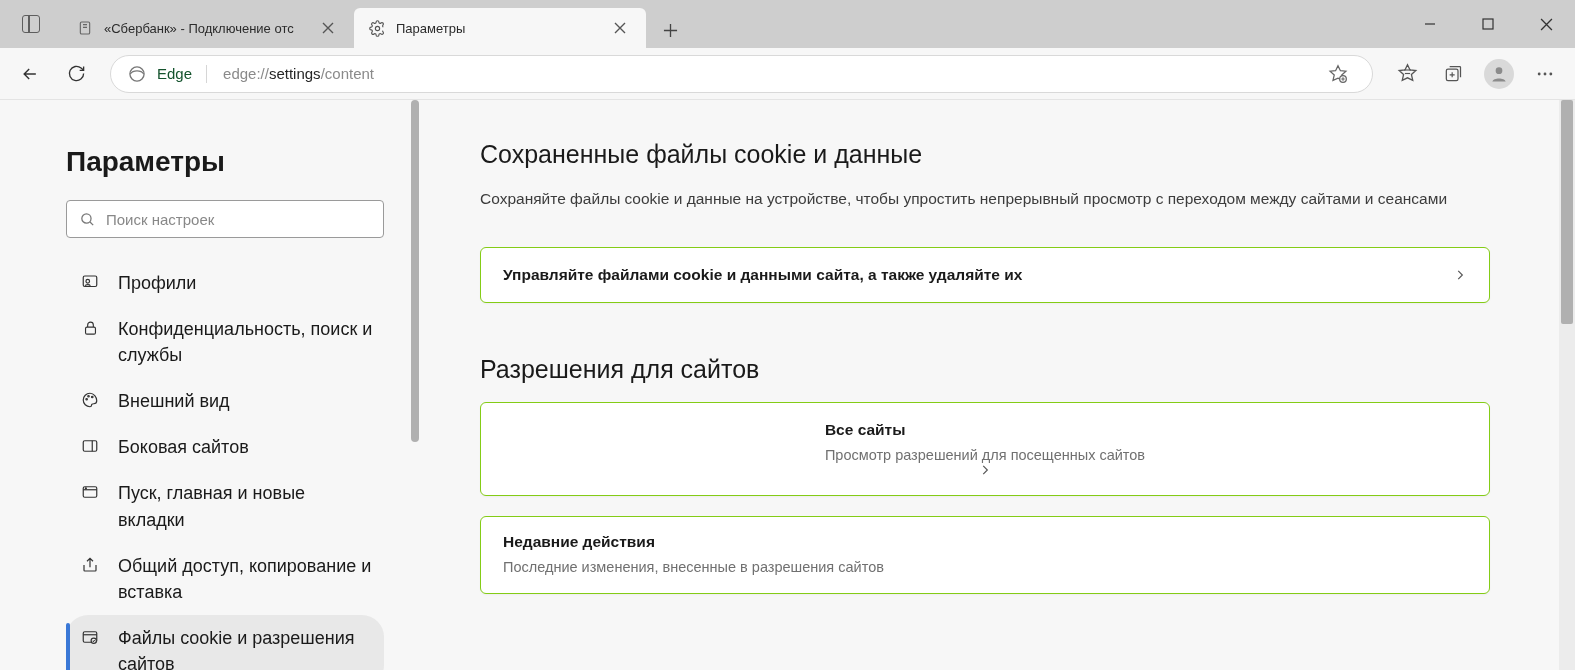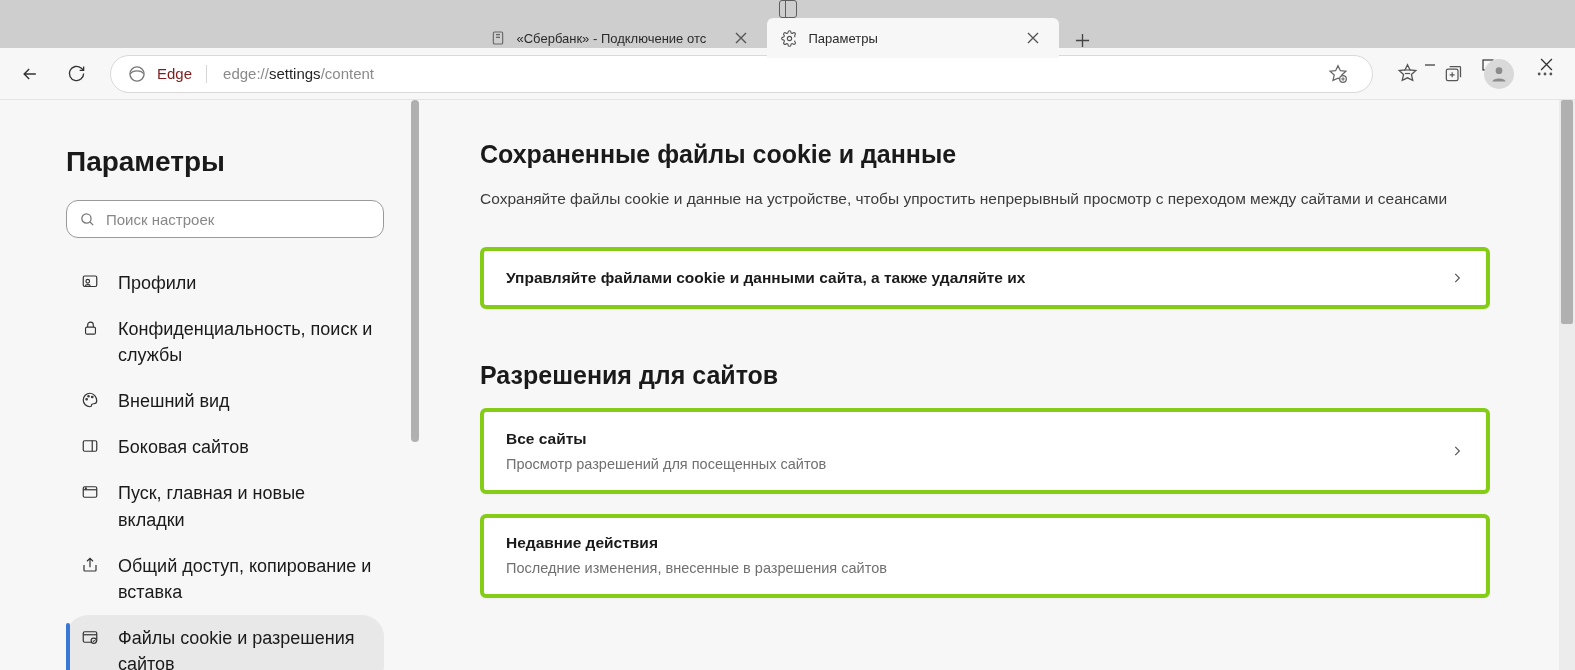--- a/index.html
+++ b/index.html
@@ -1,19 +1,19 @@
 <!DOCTYPE html>
 <html><head>
 <meta charset="utf-8">
 <style>
 * { margin: 0; padding: 0; box-sizing: border-box; }
 body { font-family: "Segoe UI", Arial, sans-serif; background: #cecece; overflow: hidden; width: 1575px; height: 670px; font-size: 14px; color: #1a1a1a; }
 
 
-.titlebar { height: 48px; background: #cecece; display: flex; align-items: center; flex-direction: column; }
+.titlebar { height: 48px; background: #cecece; display: flex; align-items: flex-end; }
 .titlebar-left { width: 62px; display: flex; align-items: center; justify-content: center; height: 100%; }
 .sidebar-toggle-icon { width: 18px; height: 18px; border: 1.6px solid #5e5e5e; border-radius: 3px; position: relative; }
 .sidebar-toggle-icon::after { content: ""; position: absolute; left: 5px; top: 0; bottom: 0; width: 1.6px; background: #5e5e5e; }
 
 .tabs { display: flex; height: 40px; align-items: flex-end; }
 .tab { display: flex; align-items: center; height: 40px; padding: 0 12px 0 14px; gap: 10px; border-top-left-radius: 6px; border-top-right-radius: 6px; min-width: 292px; max-width: 292px; position: relative; }
 .tab.inactive { background: transparent; }
 .tab.active { background: #f7f7f7; }
 .tab-icon { width: 18px; height: 18px; display: flex; align-items: center; justify-content: center; color: #555; }
 .tab-title { flex: 1; white-space: nowrap; overflow: hidden; text-overflow: ellipsis; font-size: 13px; color: #2b2b2b; }
@@ -36,38 +36,38 @@
 .avatar svg { fill: #8b8b8b; }
 
 
 .viewport { height: calc(100% - 100px); background: #f7f7f7; display: flex; position: relative; }
 .left-col { width: 420px; padding: 46px 0 0 0; position: relative; }
 .left-scroll { position: absolute; right: 0; top: 0; width: 10px; height: 100%; }
 .left-scroll-thumb { position: absolute; right: 1px; top: 0; width: 8px; height: 342px; background: #b0b0b0; border-radius: 4px; }
 
 .settings-title { font-size: 28px; font-weight: 600; padding: 0 0 22px 66px; }
 .search-wrap { padding: 0 36px 18px 66px; }
-.search-box { height: 38px; border: 1px solid #9a9a9a; border-radius: 12px; display: flex; align-items: center; padding: 0 12px; gap: 10px; background: #fff; }
+.search-box { height: 38px; border: 1px solid #9a9a9a; border-radius: 4px; display: flex; align-items: center; padding: 0 12px; gap: 10px; background: #fff; }
 .search-box input { border: none; outline: none; font-size: 15px; flex: 1; background: transparent; color: #333; }
 .search-box input::placeholder { color: #888; }
 
 .nav-items { padding: 4px 36px 0 66px; }
 .nav-item { display: flex; align-items: flex-start; gap: 18px; padding: 10px 10px 10px 14px; border-radius: 6px; position: relative; cursor: default; }
 .nav-item.active { background: #e8e8e8; border-radius: 22px; }
 .nav-item.active::before { content: ""; position: absolute; left: 0; top: 8px; bottom: 8px; width: 3.5px; background: #3a78d6; border-radius: 2px; }
 .nav-ico { width: 20px; height: 22px; display: flex; align-items: center; justify-content: center; color: #3d3d3d; margin-top: 1px; flex-shrink: 0; }
 .nav-label { font-size: 18px; line-height: 1.45; color: #1a1a1a; }
 
 .main-col { flex: 1; padding: 40px 14px 0 60px; overflow: hidden; }
-.section-title { font-size: 25px; font-weight: 700; margin-bottom: 18px; }
+.section-title { font-size: 25px; font-weight: 400; margin-bottom: 18px; }
 .section-desc { font-size: 15.5px; color: #3c3c3c; line-height: 1.55; margin-bottom: 36px; max-width: 1010px; }
-.card { background: #fff; border: 4px solid #84cc16; border-radius: 6px; padding: 0; margin-bottom: 52px; max-width: 1010px; box-shadow: 0 1px 2px rgba(0,0,0,0.04); }
+.card { background: #fff; border: 1px solid #84cc16; border-radius: 6px; padding: 0; margin-bottom: 52px; max-width: 1010px; box-shadow: 0 1px 2px rgba(0,0,0,0.04); }
 .card.small-gap { margin-bottom: 20px; }
 .card-row { display: flex; align-items: center; justify-content: space-between; padding: 18px 22px 18px 22px; }
-.card-row.has-sub { flex-direction: row; align-items: center; }
+.card-row.has-sub { flex-direction: column; align-items: center; }
 .card-body { padding: 16px 22px 18px 22px; }
 .card-main { font-size: 15.5px; font-weight: 600; color: #1a1a1a; }
 .card-sub { font-size: 14.5px; color: #707070; margin-top: 8px; }
 
 .right-scroll { position: absolute; right: 0; top: 0; width: 16px; height: 100%; background: #ececec; }
 .right-scroll-thumb { position: absolute; left: 2px; top: 0; width: 12px; height: 224px; background: #b0b0b0; border-radius: 2px; }
 
 svg { display: block; }
 </style>
 </head>
@@ -147,21 +147,21 @@
   </div>
 
   <div class="addrbar">
     <div class="addr-left">
       <span>
         <svg width="20" height="20" viewBox="0 0 24 24" fill="none" stroke="#777" stroke-width="1.6">
             <circle cx="12" cy="12" r="8.5"></circle>
             <path d="M4 12c3-5 13-5 16 0"></path>
           </svg>
       </span>
-      <span style="font-size:15px;color:#7f1d1d">Edge</span>
+      <span style="font-size:15px;color:#14532d">Edge</span>
       <span class="addr-sep"></span>
     </div>
     <div class="addr-text">
       <span>edge://</span><span class="strong">settings</span><span>/content</span>
     </div>
     <div class="addr-actions">
       <span class="tool-btn">
         <svg width="20" height="20" viewBox="0 0 24 24" fill="none" stroke="#666" stroke-width="1.5">
             <path d="M12 2l2.9 6 6.6.6-5 4.6 1.5 6.5L12 16.9 6 19.7l1.5-6.5-5-4.6 6.6-.6z"></path>
             <circle cx="18" cy="18" r="4" fill="#f7f7f7"></circle>

